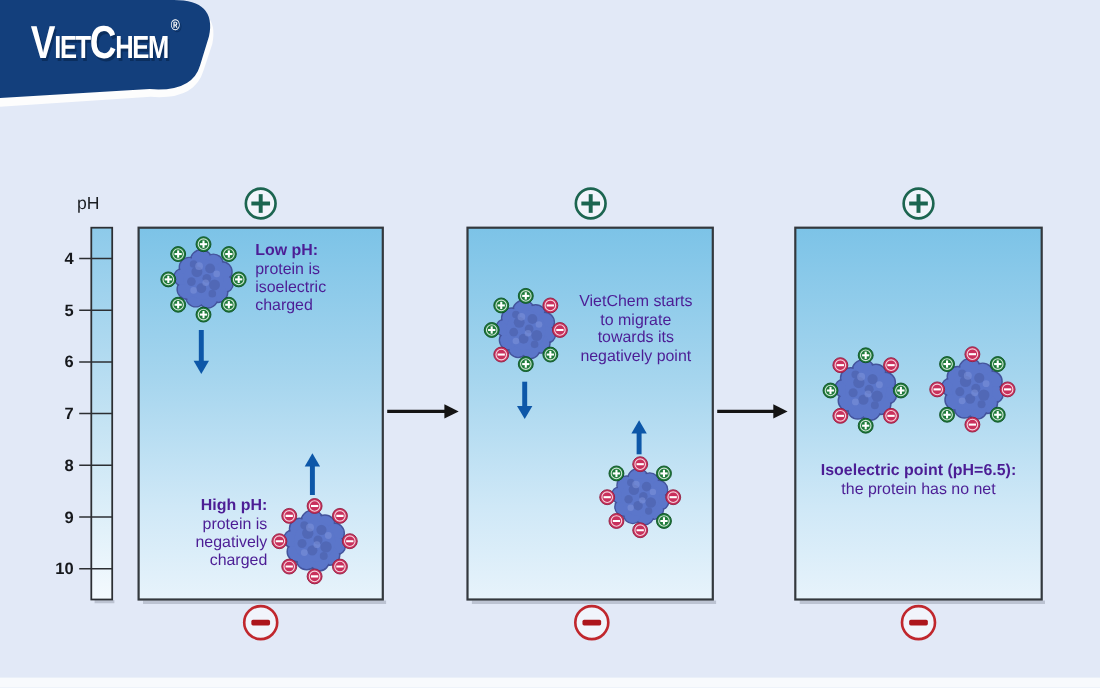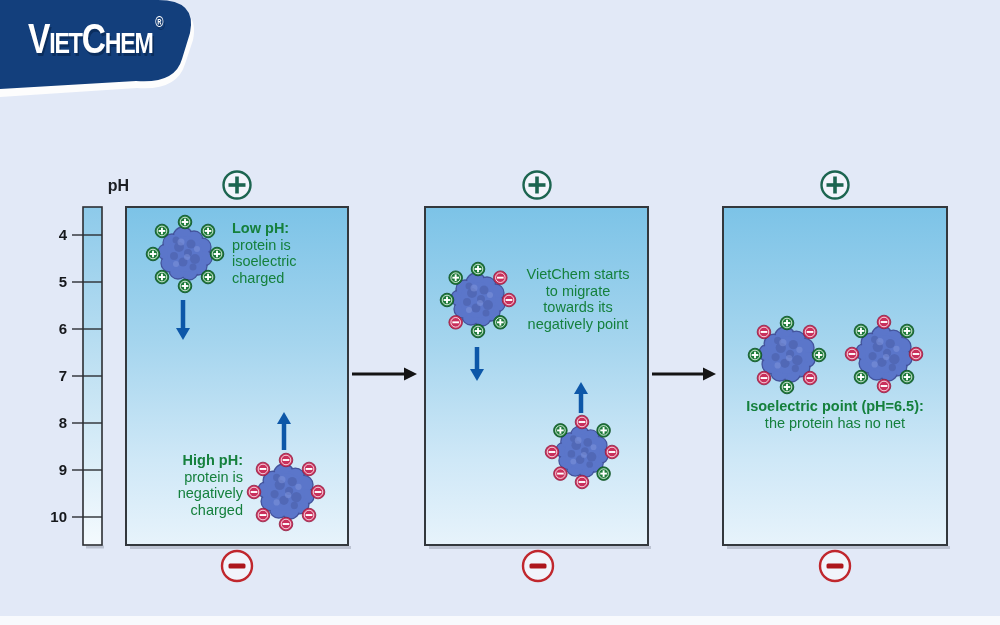--- a/index.html
+++ b/index.html
@@ -5,22 +5,22 @@
   html,body{margin:0;padding:0;}
   .page{position:relative;width:1000px;height:625px;background:#e2e9f7;overflow:hidden;
         font-family:"Liberation Sans",sans-serif;}
   #diagram-svg{position:absolute;left:0;top:0;}
   .logo-svg{position:absolute;left:0;top:0;}
   .logo-text{position:absolute;left:28px;top:14px;color:#fff;font-size:42px;font-weight:700;
              font-variant:small-caps;letter-spacing:-1.5px;transform:scaleX(.8);transform-origin:left top;
              text-shadow:2px 2.5px 0 #0b2e5e;white-space:nowrap;}
   .logo-text .reg{font-size:14px;vertical-align:26px;margin-left:3px;font-variant:normal;letter-spacing:0;}
   .title{position:absolute;left:55px;top:98px;margin:0;font-size:33px;font-weight:700;color:#2b4ea3;}
-  .ph-label{position:absolute;left:84px;top:177px;width:45px;text-align:right;font-size:16px;font-weight:700;color:#1c1f24;}
-  .caption{position:absolute;font-size:14.5px;line-height:16.5px;color:#15803d;white-space:nowrap;}
+  .ph-label{position:absolute;left:70px;top:177px;width:45px;text-align:left;font-size:16px;font-weight:400;color:#1c1f24;}
+  .caption{position:absolute;font-size:14.5px;line-height:16.5px;color:#4c1d95;white-space:nowrap;}
   .caption .b{font-weight:700;}
   .tick-num{font:15px "Liberation Sans",sans-serif;fill:#16181c;font-weight:600;}
   .bottom-strip{position:absolute;left:0;top:616px;width:1000px;height:9px;background:#f8fafd;}
 </style>
 </head>
 <body>
 
 <div class="page">
   <svg id="diagram-svg" width="1000" height="625">
     <defs>
@@ -445,19 +445,19 @@
         <div>protein is</div>
         <div>negatively</div>
         <div>charged</div>
       </div>
       <div class="caption" style="top: 266px; text-align: center; left: 578px; transform: translateX(-50%);">
         <div>VietChem starts</div>
         <div>to migrate</div>
         <div>towards its</div>
         <div>negatively point</div>
       </div>
-      <div class="caption" style="top: 398px; text-align: center; left: 835px; transform: translateX(-50%);">
+      <div class="caption" style="top: 420px; text-align: center; left: 835px; transform: translateX(-50%);">
         <div class="b">Isoelectric point (pH=6.5):</div>
         <div>the protein has no net</div>
       </div>
     </div>
   <div class="bottom-strip"></div>
 </div>
 
 </body></html>

